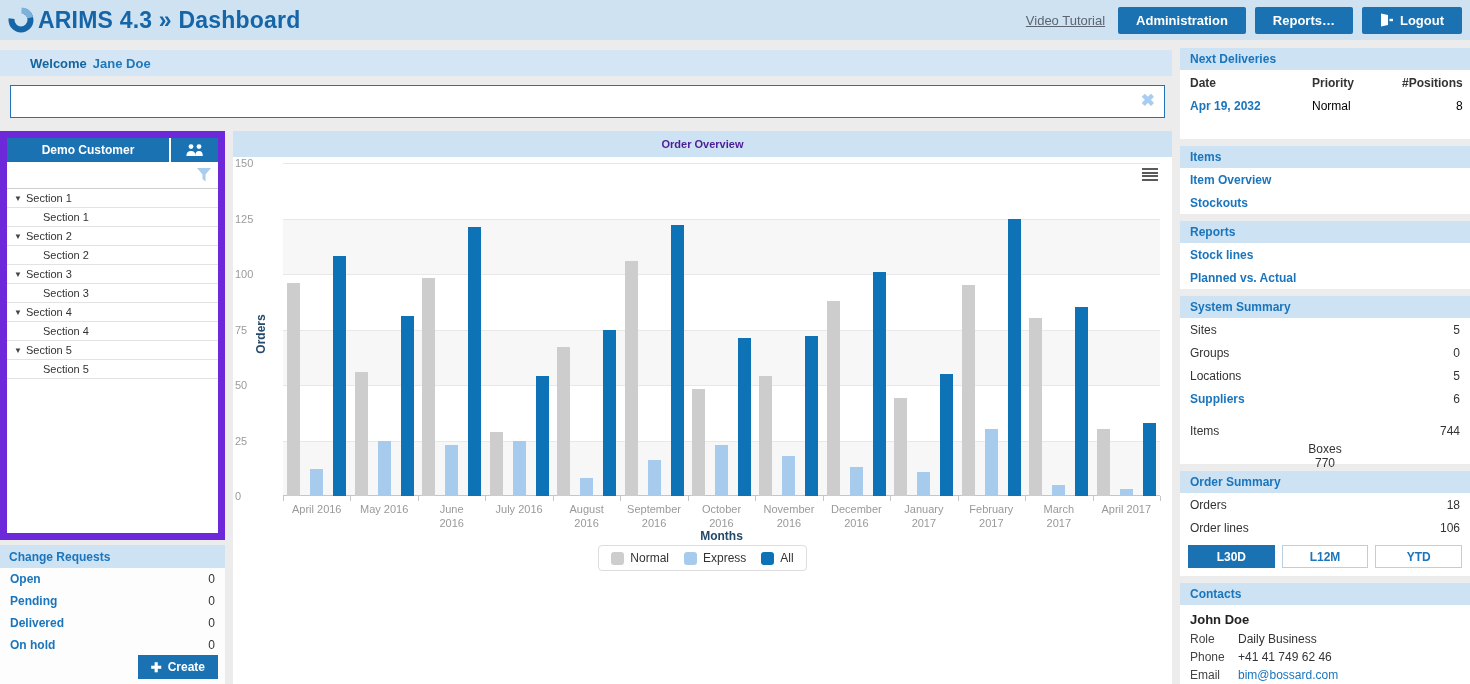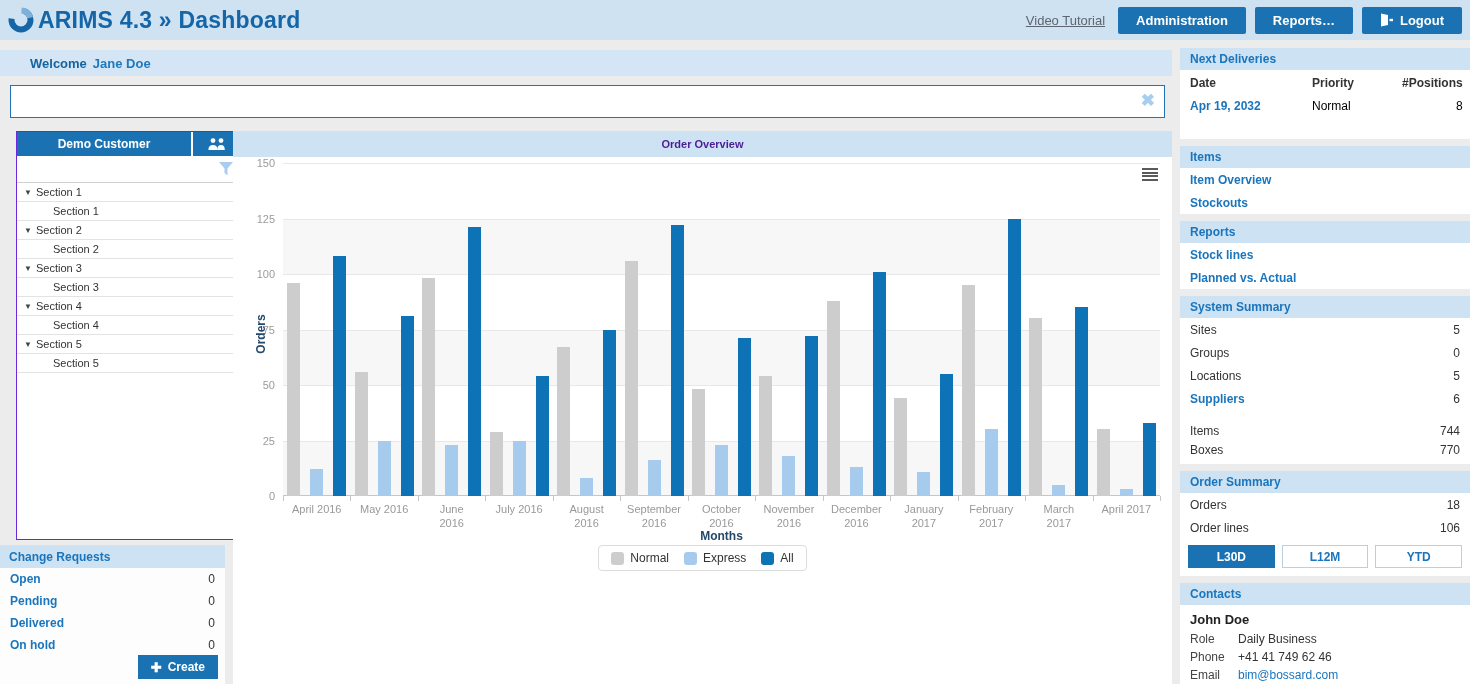--- a/index.html
+++ b/index.html
@@ -24,21 +24,21 @@
   .welcome-prefix { color:#15649f; margin-right:6px; }
   .welcome-user { color:#1f78bb; }
   .search-wrap { position:absolute; left:10px; top:85px; width:1155px; height:33px; }
   .search-input { width:100%; height:100%; border:1px solid #2273b5; background:#fff;
     font-size:14px; padding:0 34px 0 10px; font-family:inherit; }
   .search-clear { position:absolute; right:10px; top:6px; color:#a9cdee; font-size:17px;
     font-weight:bold; cursor:pointer; line-height:20px; }
 
   
   .left-panel { position:absolute; left:0; top:131px; width:225px; height:409px;
-    background:#fff; border:1px solid #6d28d9;margin-left:16px; }
+    background:#fff; border:7px solid #6d28d9; }
   .cust-header { display:flex; height:24px; gap:2px; background:#fff; }
   .cust-btn { flex:1; background:#1a72b2; color:#fff; border:none; font-weight:bold;
     font-size:12px; cursor:pointer; font-family:inherit; }
   .people-btn { width:47px; background:#1a72b2; border:none; cursor:pointer;
     display:flex; align-items:center; justify-content:center; }
   .filter-row { position:relative; height:27px; border-bottom:1px solid #cfcfcf; }
   .filter-input { width:100%; height:100%; border:none; outline:none; padding:0 28px 0 8px;
     font-size:12px; font-family:inherit; }
   .filter-icon { position:absolute; right:6px; top:6px; cursor:pointer; }
   .tree-row { height:19px; display:flex; align-items:center; border-bottom:1px solid #e3e3e3;
@@ -63,21 +63,21 @@
   
   .main-panel { position:absolute; left:233px; top:131px; width:939px; height:553px; background:#fff; }
   .main-header { height:26px; background:#cde2f3; color:#4c1d95; font-weight:bold; font-size:11px;
     display:flex; align-items:center; justify-content:center; }
   .chart { position:relative; width:939px; height:528px; }
   .plot { position:absolute; left:50px; top:6px; width:877px; height:333px; }
   .band { position:absolute; left:0; width:100%; background:#f7f7f7; }
   .gridline { position:absolute; left:0; width:100%; height:1px; background:#e8e8e8; }
   .xaxis-line { position:absolute; left:0; bottom:0; width:100%; height:1px; background:#c6c6c6; }
   .xtick { position:absolute; width:1px; height:5px; background:#c6c6c6; top:339px; }
-  .ylab { position:absolute; width:40px; text-align:right; font-size:11px; color:#9b9b9b; }
+  .ylab { position:absolute; width:40px; text-align:left; font-size:11px; color:#9b9b9b; }
   .ytitle { position:absolute; left:8px; top:170px; transform:rotate(-90deg); transform-origin:center;
     color:#24496b; font-weight:bold; font-size:12px; white-space:nowrap; }
   .bar-group { position:absolute; bottom:0; display:flex; align-items:flex-end;
     justify-content:center; gap:10px; height:100%; }
   .bar { width:13px; }
   .xlab { position:absolute; top:345px; text-align:center; font-size:11px; color:#999;
     line-height:14px; }
   .xtitle { position:absolute; top:372px; left:50px; width:877px; text-align:center;
     color:#24496b; font-weight:bold; font-size:12px; }
   .legend { position:absolute; top:388px; left:0; right:0; margin:auto; width:fit-content;
@@ -449,21 +449,21 @@
     </div>
     <div class="kv-row link">
       <span class="kv-label">Suppliers</span>
       <span>6</span>
     </div>
     <div class="kv-gap"></div>
     <div class="kv-row tight">
       <span class="kv-label">Items</span>
       <span>744</span>
     </div>
-    <div class="kv-row tight" style="padding-bottom:6px;">
+    <div class="kv-row tight" style="padding-bottom:6px;flex-direction:column;">
       <span class="kv-label">Boxes</span>
       <span>770</span>
     </div>
   </div>
 
   <div class="side-section">
     <div class="side-header">Order Summary</div>
     <div class="kv-row">
       <span class="kv-label">Orders</span>
       <span>18</span>

